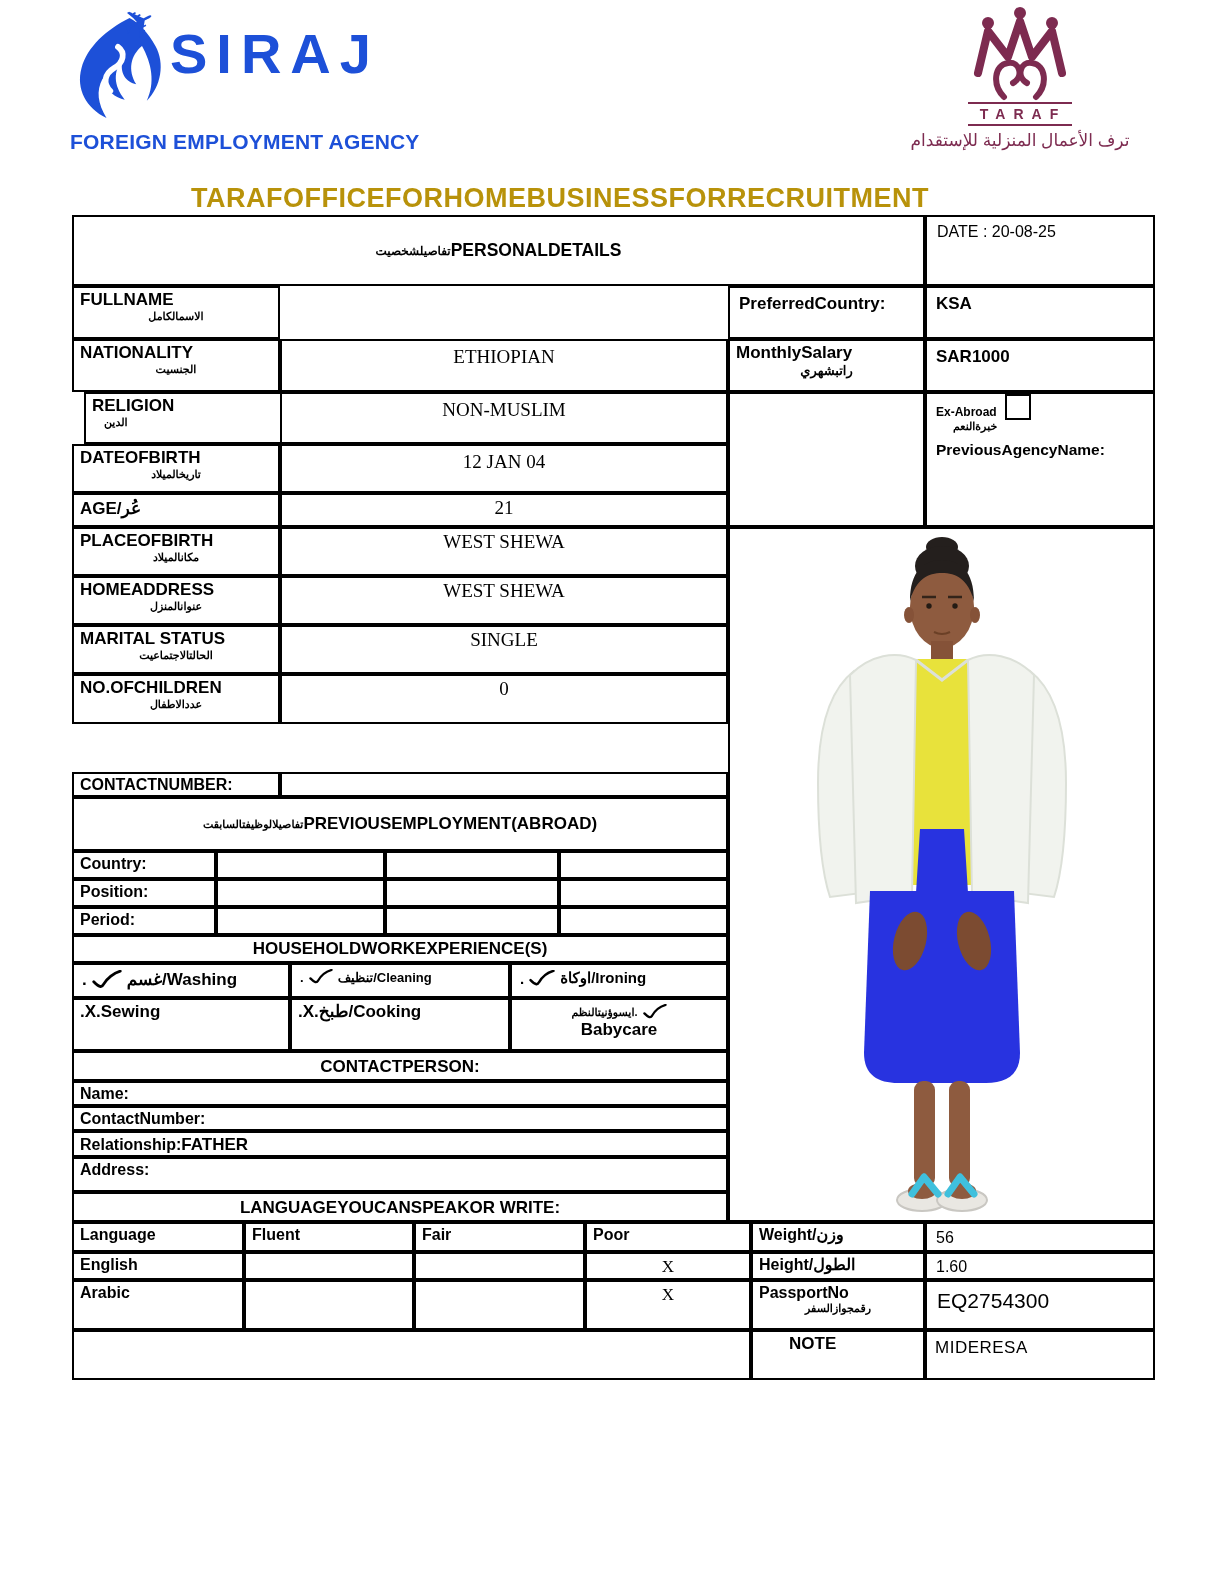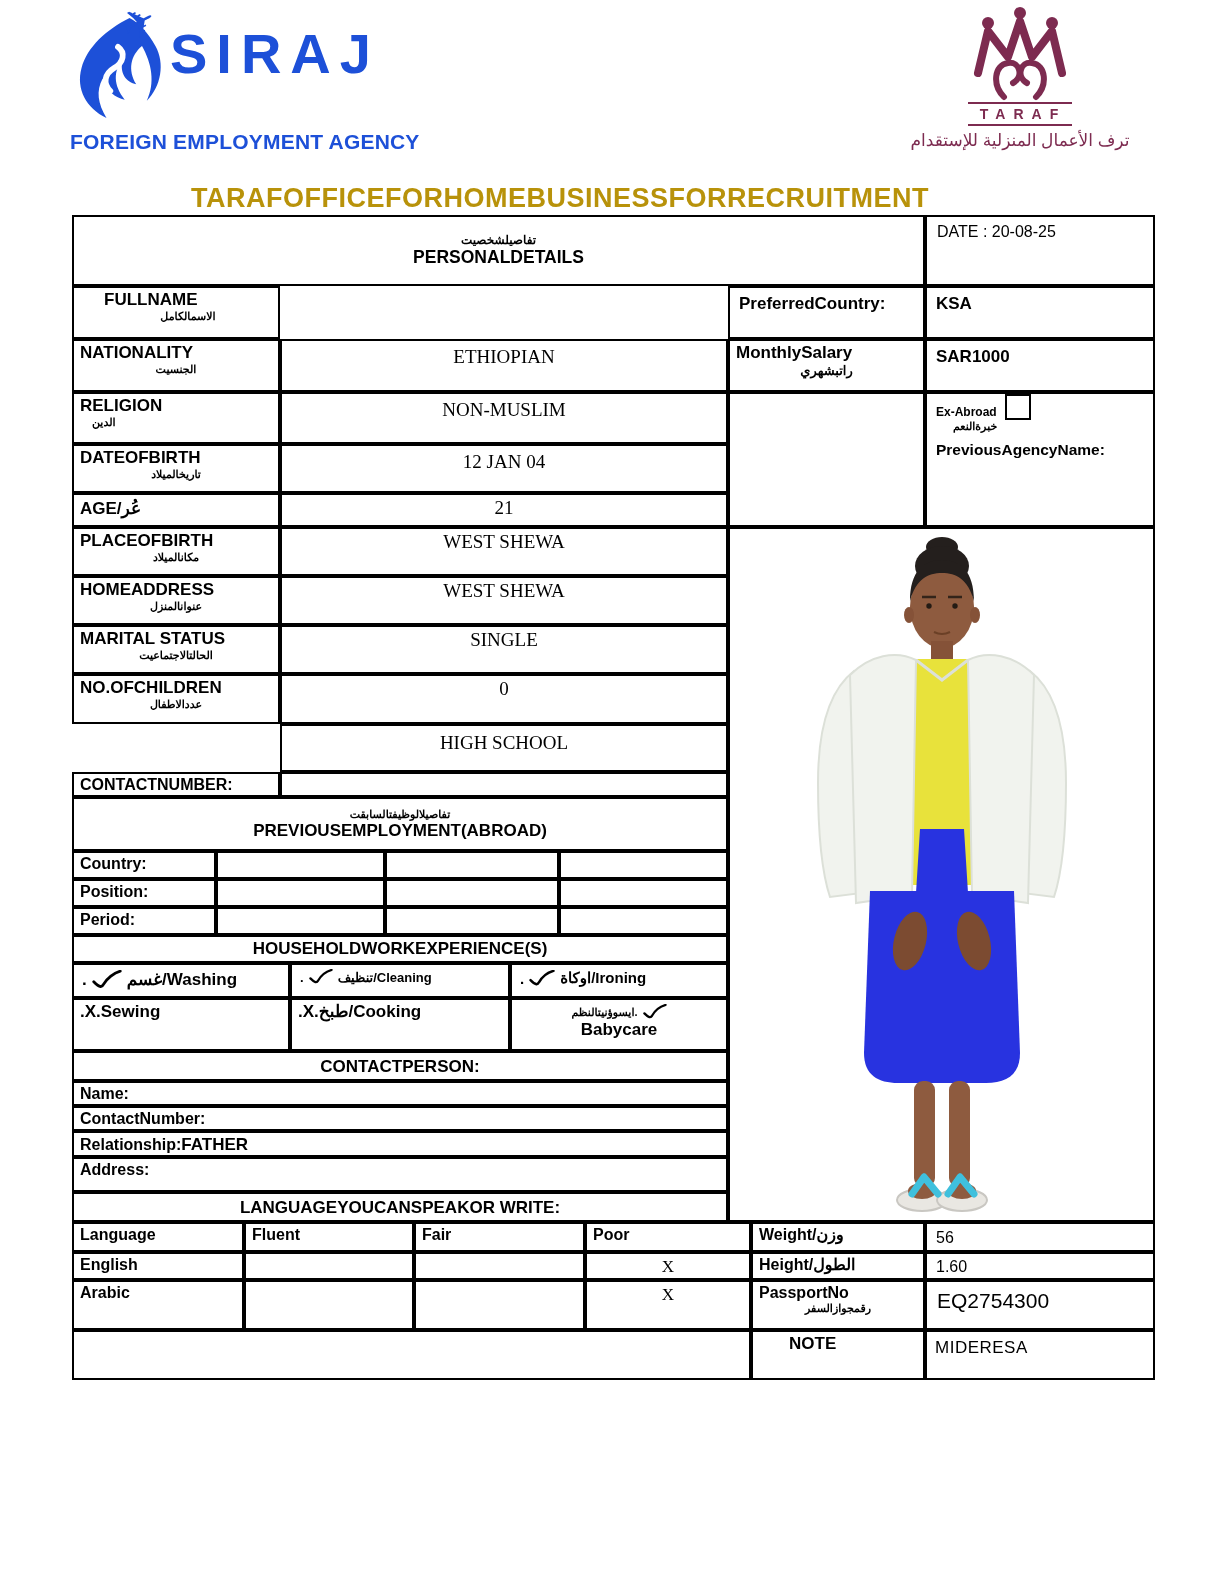--- a/index.html
+++ b/index.html
@@ -4,21 +4,21 @@
 <style>
   html,body{margin:0;padding:0;background:#fff;}
   .page{position:relative;width:1224px;height:1584px;background:#fff;overflow:hidden;
         font-family:"Liberation Sans",sans-serif;color:#000;}
   .c{position:absolute;box-sizing:border-box;border:2px solid #000;background:#fff;}
   .lbl{font-weight:bold;font-size:17px;padding:3px 0 0 6px;line-height:1.1;}
   .lbl-sm{font-weight:bold;font-size:16px;padding:2px 0 0 6px;line-height:1.15;}
   .arline{font-size:11px;font-weight:bold;text-align:center;direction:rtl;line-height:1.2;}
   .val{font-family:"Liberation Serif",serif;font-size:19px;text-align:center;padding-top:5px;}
   .sideval{font-weight:bold;font-size:17px;padding:6px 0 0 9px;}
-  .hdr-center{display:flex;flex-direction:column;align-items:center;justify-content:center;}
+  .hdr-center{display:flex;flex-direction:row;align-items:center;justify-content:center;}
   .hdr-en{font-weight:bold;font-size:17.5px;}
   .hdr-ar{font-size:12px;font-weight:bold;direction:rtl;}
   .sechdr{font-weight:bold;font-size:17px;text-align:center;padding-top:4px;}
   .datetxt{font-size:16px;padding:6px 0 0 10px;display:block;}
   .ck{width:30px;height:20px;flex:0 0 auto;}
   .xcell{font-family:"Liberation Serif",serif;font-size:17px;text-align:center;padding-top:3px;}
   .serifval{font-family:Liberation Sans, sans-serif;}
   .chkbox{display:inline-block;width:22px;height:22px;border:2.5px solid #000;margin-left:8px;vertical-align:-4px;background:#fff;}
   .skillrow{display:flex;align-items:center;gap:5px;padding:4px 0 0 8px;font-weight:bold;}
   .title{position:absolute;left:95px;top:183px;width:930px;text-align:center;
@@ -71,39 +71,39 @@
   <div class="title" style="color:#B8920A;">TARAFOFFICEFORHOMEBUSINESSFORRECRUITMENT</div>
 
   <div class="c hdr-center" style="left:72px;top:215px;width:853px;height:71px;">
     <div class="hdr-ar">تفاصيلشخصيت</div>
     <div class="hdr-en">PERSONALDETAILS</div>
   </div>
   <div class="c" style="left:925px;top:215px;width:230px;height:71px;">
     <span class="datetxt">DATE : 20-08-25</span>
   </div>
 
-  <div class="c" style="left:72px;top:286px;width:208px;height:53px;padding-left:24px;">
+  <div class="c" style="left:72px;top:286px;width:208px;height:53px;">
     <div class="lbl">FULLNAME</div>
     <div class="arline">الاسمالكامل</div>
   </div>
   <div class="c sideval" style="left:728px;top:286px;width:197px;height:53px;">PreferredCountry:</div>
   <div class="c sideval" style="left:925px;top:286px;width:230px;height:53px;">KSA</div>
 
   <div class="c" style="left:72px;top:339px;width:208px;height:53px;">
     <div class="lbl">NATIONALITY</div>
     <div class="arline">الجنسيت</div>
   </div>
   <div class="c val" style="left:280px;top:339px;width:448px;height:53px;">ETHIOPIAN</div>
   <div class="c" style="left:728px;top:339px;width:197px;height:53px;">
     <div class="lbl">MonthlySalary</div>
     <div class="arline" style="font-size:13px;">راتبشهري</div>
   </div>
   <div class="c sideval" style="left:925px;top:339px;width:230px;height:53px;">SAR1000</div>
 
-  <div class="c" style="left:72px;top:392px;width:208px;height:52px;">
+  <div class="c" style="left:84px;top:392px;width:208px;height:52px;">
     <div class="lbl">RELIGION</div>
     <div class="arline" style="text-align:left;padding-left:18px;">الدين</div>
   </div>
   <div class="c val" style="left:280px;top:392px;width:448px;height:52px;">NON-MUSLIM</div>
 
   <div class="c" style="left:728px;top:392px;width:197px;height:135px;"></div>
 
   <div class="c" style="left:925px;top:392px;width:230px;height:135px;">
     <div style="padding:0 0 0 9px;font-weight:bold;font-size:12px;">
       <span>Ex-Abroad</span><span class="chkbox"></span>
@@ -140,21 +140,20 @@
     <div class="arline">الحالتالاجتماعيت</div>
   </div>
   <div class="c val" style="left:280px;top:625px;width:448px;height:49px;padding-top:2px;">SINGLE</div>
 
   <div class="c" style="left:72px;top:674px;width:208px;height:50px;">
     <div class="lbl">NO.OFCHILDREN</div>
     <div class="arline">عددالاطفال</div>
   </div>
   <div class="c val" style="left:280px;top:674px;width:448px;height:50px;padding-top:2px;">0</div>
 
-  <div class="c val" style="left:280px;top:724px;width:448px;height:48px;padding-top:6px;">HIGH SCHOOL</div>
 
   <div class="c" style="left:72px;top:772px;width:208px;height:25px;">
     <div class="lbl-sm">CONTACTNUMBER:</div>
   </div>
   <div class="c" style="left:280px;top:772px;width:448px;height:25px;"></div>
 
   <div class="c hdr-center" style="left:72px;top:797px;width:656px;height:54px;">
     <div class="hdr-ar" style="font-size:11px;">تفاصيلالوظيفتالسابقت</div>
     <div class="hdr-en" style="font-size:17px;">PREVIOUSEMPLOYMENT(ABROAD)</div>
   </div>

